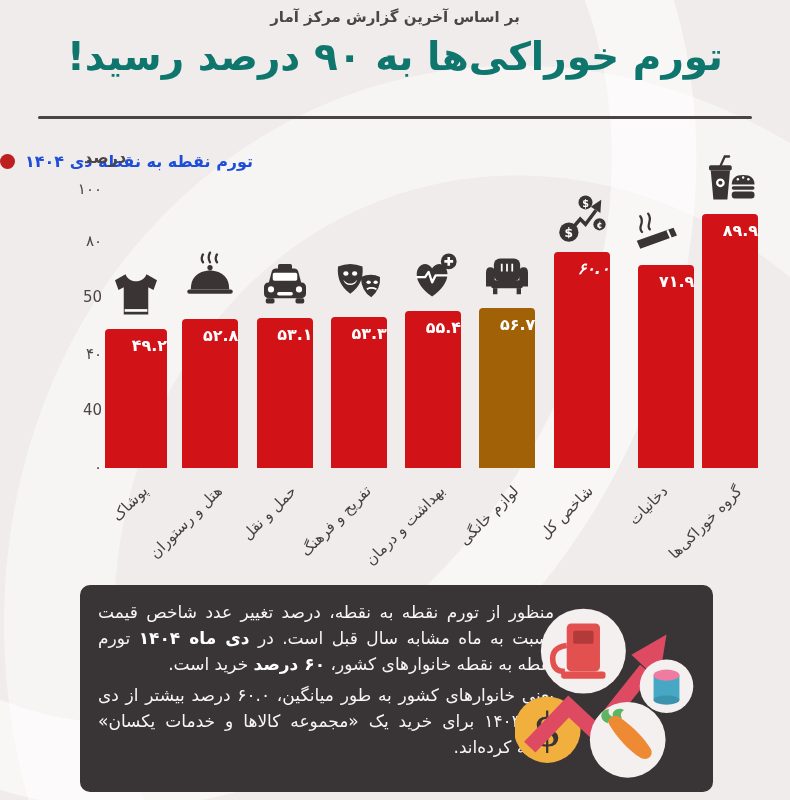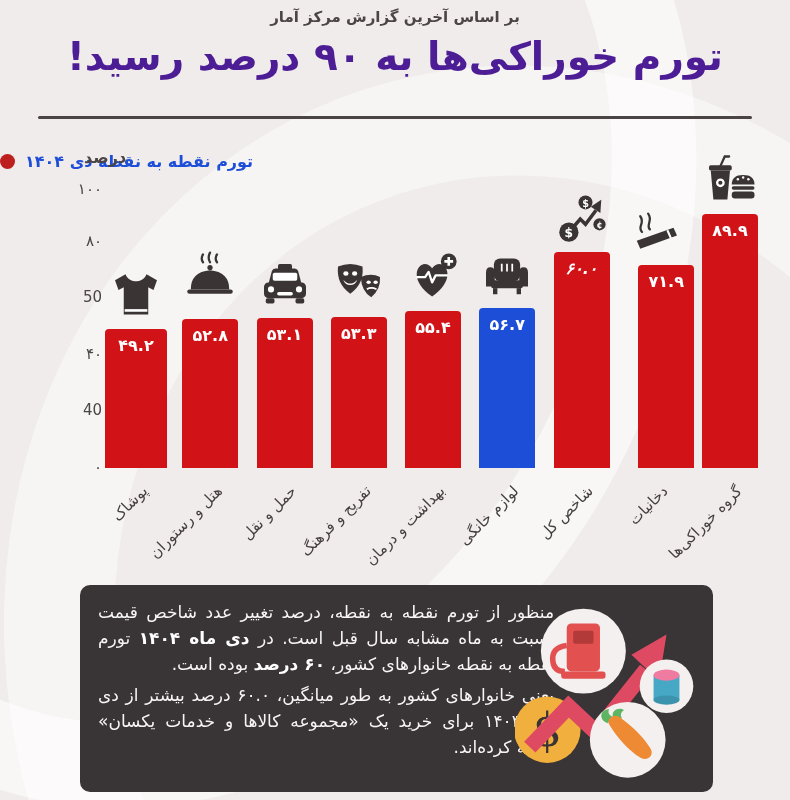--- a/index.html
+++ b/index.html
@@ -12,38 +12,38 @@
   
   .swirl{position:absolute;border-radius:50%;pointer-events:none;}
   .swirl-a{left:-260px;top:-320px;width:760px;height:980px;border:85px solid rgba(255,255,255,.55);transform:rotate(28deg);}
   .swirl-b{right:-300px;top:60px;width:860px;height:980px;border:110px solid rgba(255,255,255,.45);transform:rotate(-18deg);}
 
   .layer{position:absolute;left:0;top:0;width:790px;height:800px;}
 
   .top-note{position:absolute;top:8px;left:0;width:100%;text-align:center;
     font-size:15px;font-weight:bold;color:#4b4546;direction:rtl;}
   .headline{position:absolute;top:34px;left:0;width:100%;text-align:center;
-    font-size:39px;font-weight:bold;color:#4c1d95;direction:rtl;letter-spacing:-1px;}
+    font-size:39px;font-weight:bold;color:#0f766e;direction:rtl;letter-spacing:-1px;}
   .divider{position:absolute;top:116px;left:38px;right:38px;height:3px;background:#4a4446;border-radius:2px;}
 
   
   .legend{position:absolute;top:152px;left:0;width:100%;display:flex;justify-content:flex-end;
     align-items:center;gap:10px;direction:rtl;font-size:16px;font-weight:bold;color:#1d4ed8;}
   .legend-dot{width:15px;height:15px;border-radius:50%;background:#bd1f1f;display:inline-block;}
 
   
   .chart{position:absolute;left:0;top:148px;width:790px;height:438px;}
   .y-axis-label{position:absolute;top:0;left:84px;font-size:16px;font-weight:bold;color:#4b4546;direction:rtl;}
   .y-tick{position:absolute;left:46px;width:56px;text-align:right;font-size:15px;color:#4b4546;}
   .bars{position:absolute;left:108px;top:0;width:650px;height:320px;
     display:flex;align-items:flex-end;justify-content:space-between;}
   .bar-col{width:56px;position:relative;display:flex;flex-direction:column;align-items:center;}
   .bar-icon{width:60px;height:56px;display:block;margin-bottom:5px;flex:none;}
   .bar{width:56px;border-radius:4px 4px 0 0;position:relative;background:#d11318;}
-  .bar-value{position:absolute;top:7px;left:0;right:0;text-align:center;color:#ffffff;
+  .bar-value{position:absolute;top:7px;left:0;right:0;text-align:right;color:#ffffff;
     font-weight:bold;font-size:16px;}
   .cat-label{position:absolute;top:calc(100% + 14px);right:45%;transform:rotate(-45deg);
     transform-origin:top right;white-space:nowrap;font-size:15px;color:#453f40;direction:rtl;}
 
   
   .info-box{position:absolute;left:80px;top:585px;width:633px;height:207px;
     background:#393435;border-radius:10px;}
   .box-text{position:absolute;left:18px;top:14px;width:456px;direction:rtl;
     text-align:justify;color:#f7f5f5;font-size:17px;line-height:26px;}
   .box-text p{margin:0 0 5px 0;}
@@ -157,21 +157,21 @@
       <div class="bar-col">
         <svg class="bar-icon" viewBox="0 0 64 64">
           <rect class="icon-dark" x="17" y="13" width="30" height="26" rx="7"></rect>
           <path d="M26 19 v9 M32 19 v9 M38 19 v9" stroke="#ffffff" stroke-width="2"></path>
           <path class="icon-dark" d="M8 29 q0 -6 5 -6 q5 0 5 6 v16 h-10 Z"></path>
           <path class="icon-dark" d="M46 29 q0 -6 5 -6 q5 0 5 6 v16 h-10 Z"></path>
           <rect class="icon-dark" x="14" y="38" width="36" height="9" rx="2"></rect>
           <rect class="icon-dark" x="16" y="47" width="5" height="7"></rect>
           <rect class="icon-dark" x="43" y="47" width="5" height="7"></rect>
         </svg>
-        <div class="bar" style="height: 160px; background: #1d4ed8;">
+        <div class="bar" style="height: 160px; background: #a16207;">
           <span class="bar-value">۵۶.۷</span>
         </div>
         <div class="cat-label">لوازم خانگی</div>
       </div>
 
       <div class="bar-col">
         <svg class="bar-icon" viewBox="0 0 64 64">
           <path d="M18 46 L30 32 L36 38 L48 22" stroke="#3a3435" stroke-width="4" fill="none"></path>
           <path class="icon-dark" d="M42 18 L54 10 L53 25 Z"></path>
           <circle class="icon-dark" cx="17" cy="47" r="11"></circle>
@@ -217,21 +217,21 @@
           <span class="bar-value">۸۹.۹</span>
         </div>
         <div class="cat-label">گروه خوراکی‌ها</div>
       </div>
 
     </div>
   </div>
 
   <div class="info-box">
     <div class="box-text">
-      <p><span>منظور از تورم نقطه به نقطه، درصد تغییر عدد شاخص قیمت نسبت به ماه مشابه سال قبل است. در </span><strong>دی ماه ۱۴۰۴</strong><span> تورم نقطه به نقطه خانوارهای کشور، </span><strong>۶۰ درصد</strong><span> بوده است.</span></p>
+      <p><span>منظور از تورم نقطه به نقطه، درصد تغییر عدد شاخص قیمت نسبت به ماه مشابه سال قبل است. در </span><strong>دی ماه ۱۴۰۴</strong><span> تورم نقطه به نقطه خانوارهای کشور، </span><strong>۶۰ درصد</strong><span> خرید است.</span></p>
       <p>یعنی خانوارهای کشور به طور میانگین، ۶۰.۰ درصد بیشتر از دی ماه ۱۴۰۳ برای خرید یک «مجموعه کالاها و خدمات یکسان» هزینه کرده‌اند.</p>
     </div>
 
     <svg class="box-illustration" width="194" height="204" viewBox="0 0 210 210">
       <g>
         <circle cx="35" cy="149" r="36" fill="#f1b03e"></circle>
         <text x="35" y="167" font-size="50" fill="#3a3435" text-anchor="middle" font-family="DejaVu Serif, serif">$</text>
       </g>
       <g>
         <path d="M16 168 L58 124 L88 152 L142 84" stroke="#df4a63" stroke-width="17" fill="none"></path>

